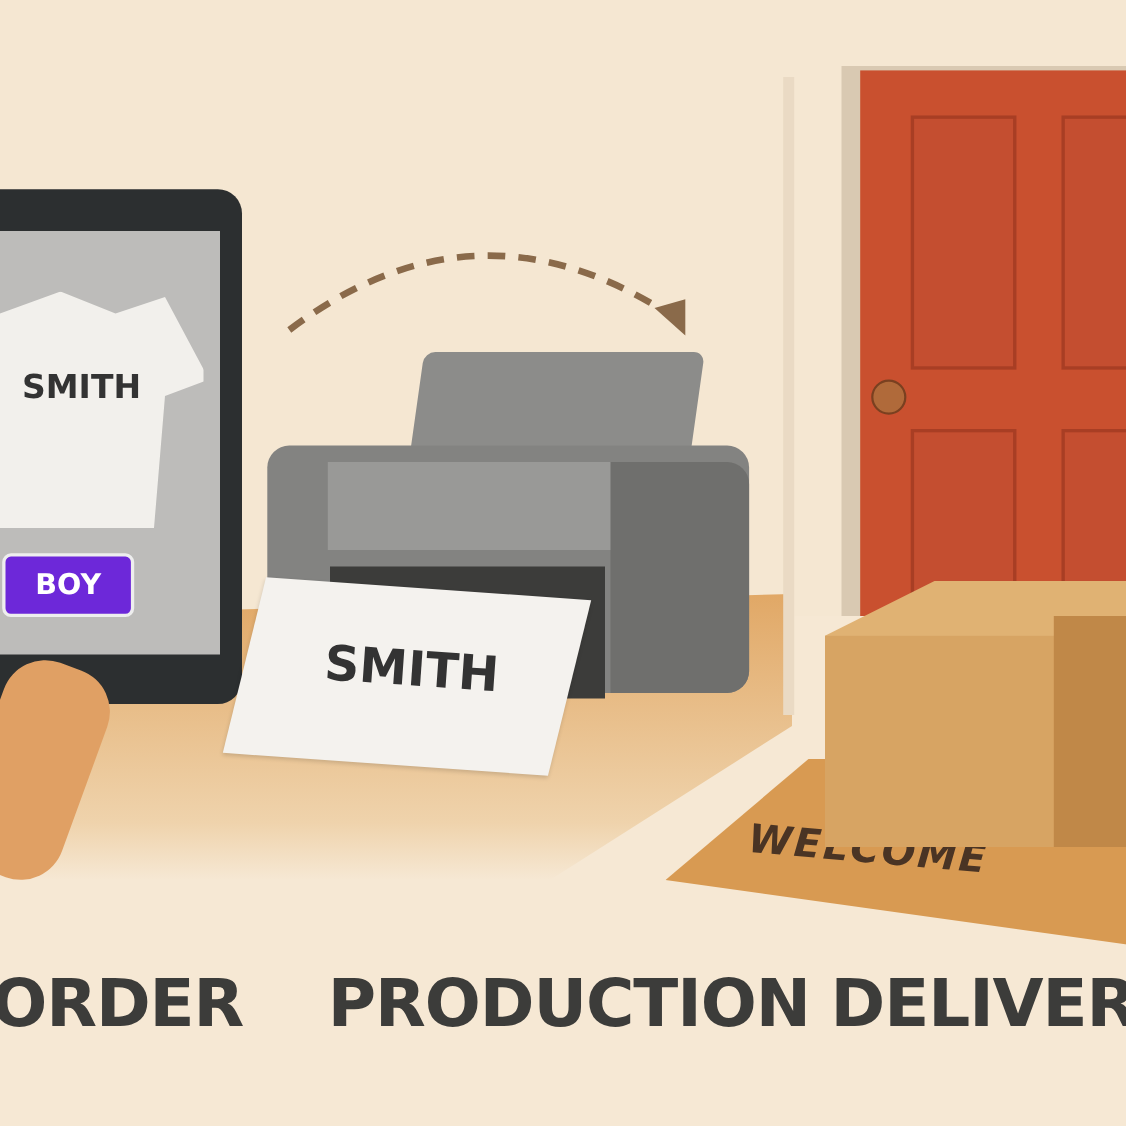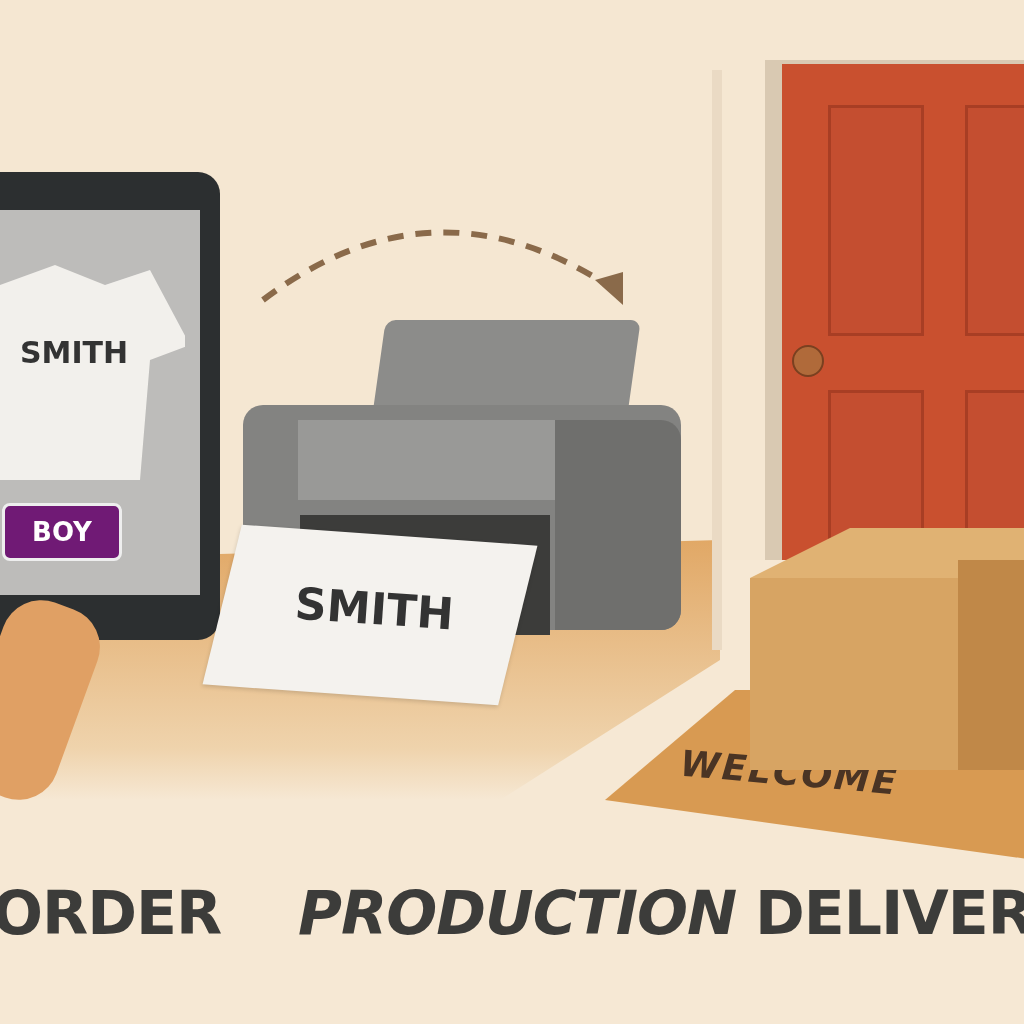--- a/index.html
+++ b/index.html
@@ -8,21 +8,21 @@
   .floor{position:absolute;left:0;top:540px;width:760px;height:260px;background:linear-gradient(#e1a866,#efd3ac 80%,#f6e8d4);clip-path:polygon(0 20px,720px 0,720px 120px,500px 260px,0 260px);}
   .baseboard{position:absolute;left:712px;top:70px;width:10px;height:580px;background:#eadac4;}
   .door-frame{position:absolute;left:765px;top:60px;width:259px;height:500px;background:#d9c9b2;}
   .door{position:absolute;left:782px;top:64px;width:242px;height:496px;background:#c9502f;}
   .panel{position:absolute;border:3px solid #a83e24;background:#c44e30;}
   .knob{position:absolute;left:792px;top:345px;width:28px;height:28px;border-radius:50%;background:#b06a3a;border:2px solid #7a4020;}
   .tablet{position:absolute;left:-20px;top:172px;width:240px;height:468px;background:#2c2f30;border-radius:22px;}
   .screen{position:absolute;left:0;top:210px;width:200px;height:385px;background:#bdbcba;}
   .shirt{position:absolute;left:0;top:265px;width:185px;height:215px;background:#f2f0ec;clip-path:polygon(0 20px,55px 0,105px 20px,150px 5px,190px 80px,150px 95px,140px 215px,0 215px);}
   .shirt-text{position:absolute;left:20px;top:335px;font-weight:bold;font-size:30px;color:#333;}
-  .buy-btn{position:absolute;left:2px;top:503px;width:114px;height:52px;background:#701a75;border:3px solid #eee;border-radius:8px;color:#fff;font-weight:bold;font-size:26px;display:flex;align-items:center;justify-content:center;}
+  .buy-btn{position:absolute;left:2px;top:503px;width:114px;height:52px;background:#6d28d9;border:3px solid #eee;border-radius:8px;color:#fff;font-weight:bold;font-size:26px;display:flex;align-items:center;justify-content:center;}
   .hand{position:absolute;left:-20px;top:600px;width:100px;height:200px;background:#e0a064;border-radius:40px;transform:rotate(20deg);}
   .printer-top{position:absolute;left:378px;top:320px;width:255px;height:110px;background:#8c8c8a;border-radius:10px;transform:skewX(-8deg);}
   .printer-body{position:absolute;left:243px;top:405px;width:438px;height:225px;background:#838381;border-radius:20px;}
   .printer-front{position:absolute;left:298px;top:420px;width:258px;height:80px;background:#999997;}
   .printer-side{position:absolute;left:555px;top:420px;width:126px;height:210px;background:#6f6f6d;border-radius:0 20px 20px 0;}
   .slot{position:absolute;left:300px;top:515px;width:250px;height:120px;background:#3c3c3a;}
   .paper{position:absolute;left:220px;top:535px;width:300px;height:160px;background:#f4f2ee;transform:skewX(-10deg) rotate(4deg);box-shadow:0 2px 4px rgba(0,0,0,0.15);}
   .paper-text{position:absolute;left:295px;top:583px;font-weight:bold;font-size:44px;color:#333;transform:rotate(4deg);}
   .arrow{position:absolute;left:255px;top:190px;}
   .mat{position:absolute;left:605px;top:690px;width:430px;height:170px;background:#d89a52;clip-path:polygon(130px 0,430px 0,430px 170px,0 110px);}
@@ -67,14 +67,14 @@
 <div class="paper"></div>
 <div class="paper-text">SMITH</div>
 
 <div class="mat"></div>
 <div class="mat-text">WELCOME</div>
 <div class="box-top"></div>
 <div class="box-front"></div>
 <div class="box-side"></div>
 
 <div class="label" style="left:-8px;">ORDER</div>
-<div class="label" style="left:298px;font-style:italic;">PRODUCTION</div>
+<div class="label" style="left:298px;">PRODUCTION</div>
 <div class="label" style="left:755px;">DELIVERY</div>
 
 </body></html>

